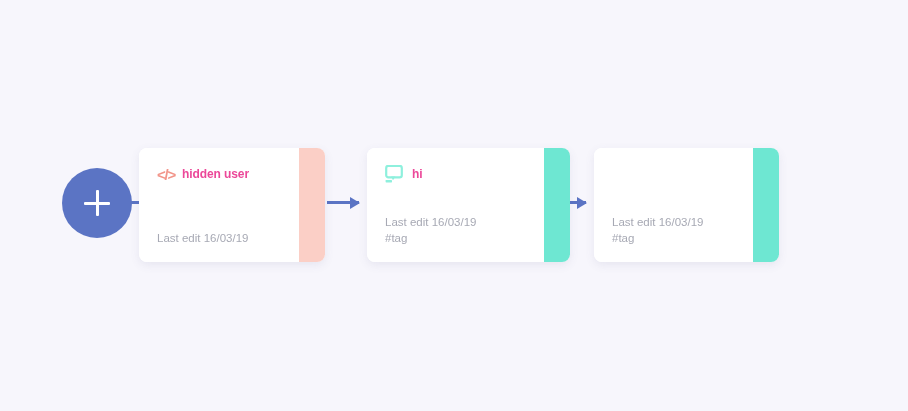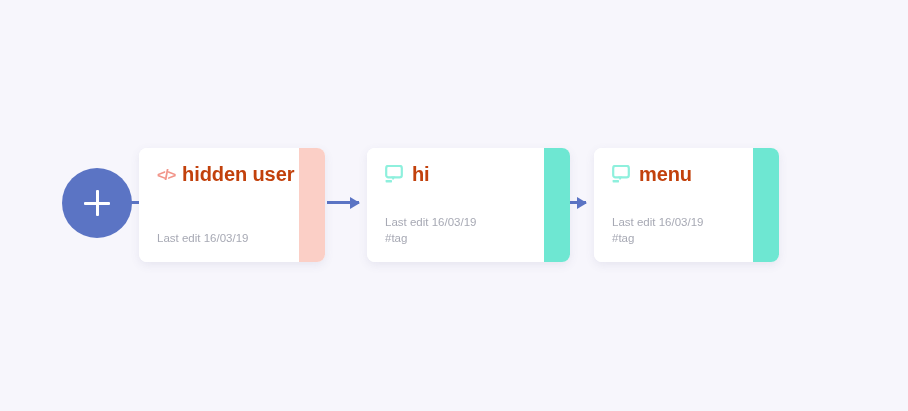--- a/index.html
+++ b/index.html
@@ -98,23 +98,23 @@
     border-radius: 0 8px 8px 0;
   }
 
   .card-header {
     display: flex;
     align-items: center;
     gap: 7px;
     height: 20px;
   }
   .card-title {
-    font-size: 20px;
+    font-size: 12px;
     font-weight: bold;
-    color: #c2410c;
+    color: #ec4899;
     letter-spacing: -0.1px;
     white-space: nowrap;
   }
 
   .code-icon {
     font-size: 15px;
     font-weight: bold;
     color: #f2958a;
     letter-spacing: -1.2px;
     line-height: 1;
@@ -184,33 +184,20 @@
       <div class="card-meta">
         <span>Last edit 16/03/19</span>
         <span class="tag">#tag</span>
       </div>
     </div>
     <div class="accent-bar" style="background:#6ee7d2;"></div>
   </div>
 
   <div class="card" style="left:594px; width:185px;">
     <div class="card-body">
-      <div class="card-header">
-        <span>
-          <svg class="chat-icon" viewBox="0 0 20 19" xmlns="http://www.w3.org/2000/svg">
-            <rect x="1.2" y="0.8" width="15.6" height="11.6" rx="2.2" fill="none" stroke="#8ef0dd" stroke-width="2.2"></rect>
-            <path d="M6.2 11.4 L10.4 11.4 L8.0 15.2 Z" fill="#8ef0dd"></path>
-            <rect x="4.1" y="5.0" width="2.5" height="2.5" fill="#ffffff"></rect>
-            <rect x="7.8" y="5.0" width="2.5" height="2.5" fill="#ffffff"></rect>
-            <rect x="11.5" y="5.0" width="2.5" height="2.5" fill="#ffffff"></rect>
-            <rect x="0.6" y="15.0" width="6.4" height="2.4" rx="0.6" fill="#8ef0dd"></rect>
-          </svg>
-        </span>
-        <span class="card-title">menu</span>
-      </div>
       <div class="card-meta">
         <span>Last edit 16/03/19</span>
         <span class="tag">#tag</span>
       </div>
     </div>
     <div class="accent-bar" style="background:#6ee7d2;"></div>
   </div>
 
 </div>
 

